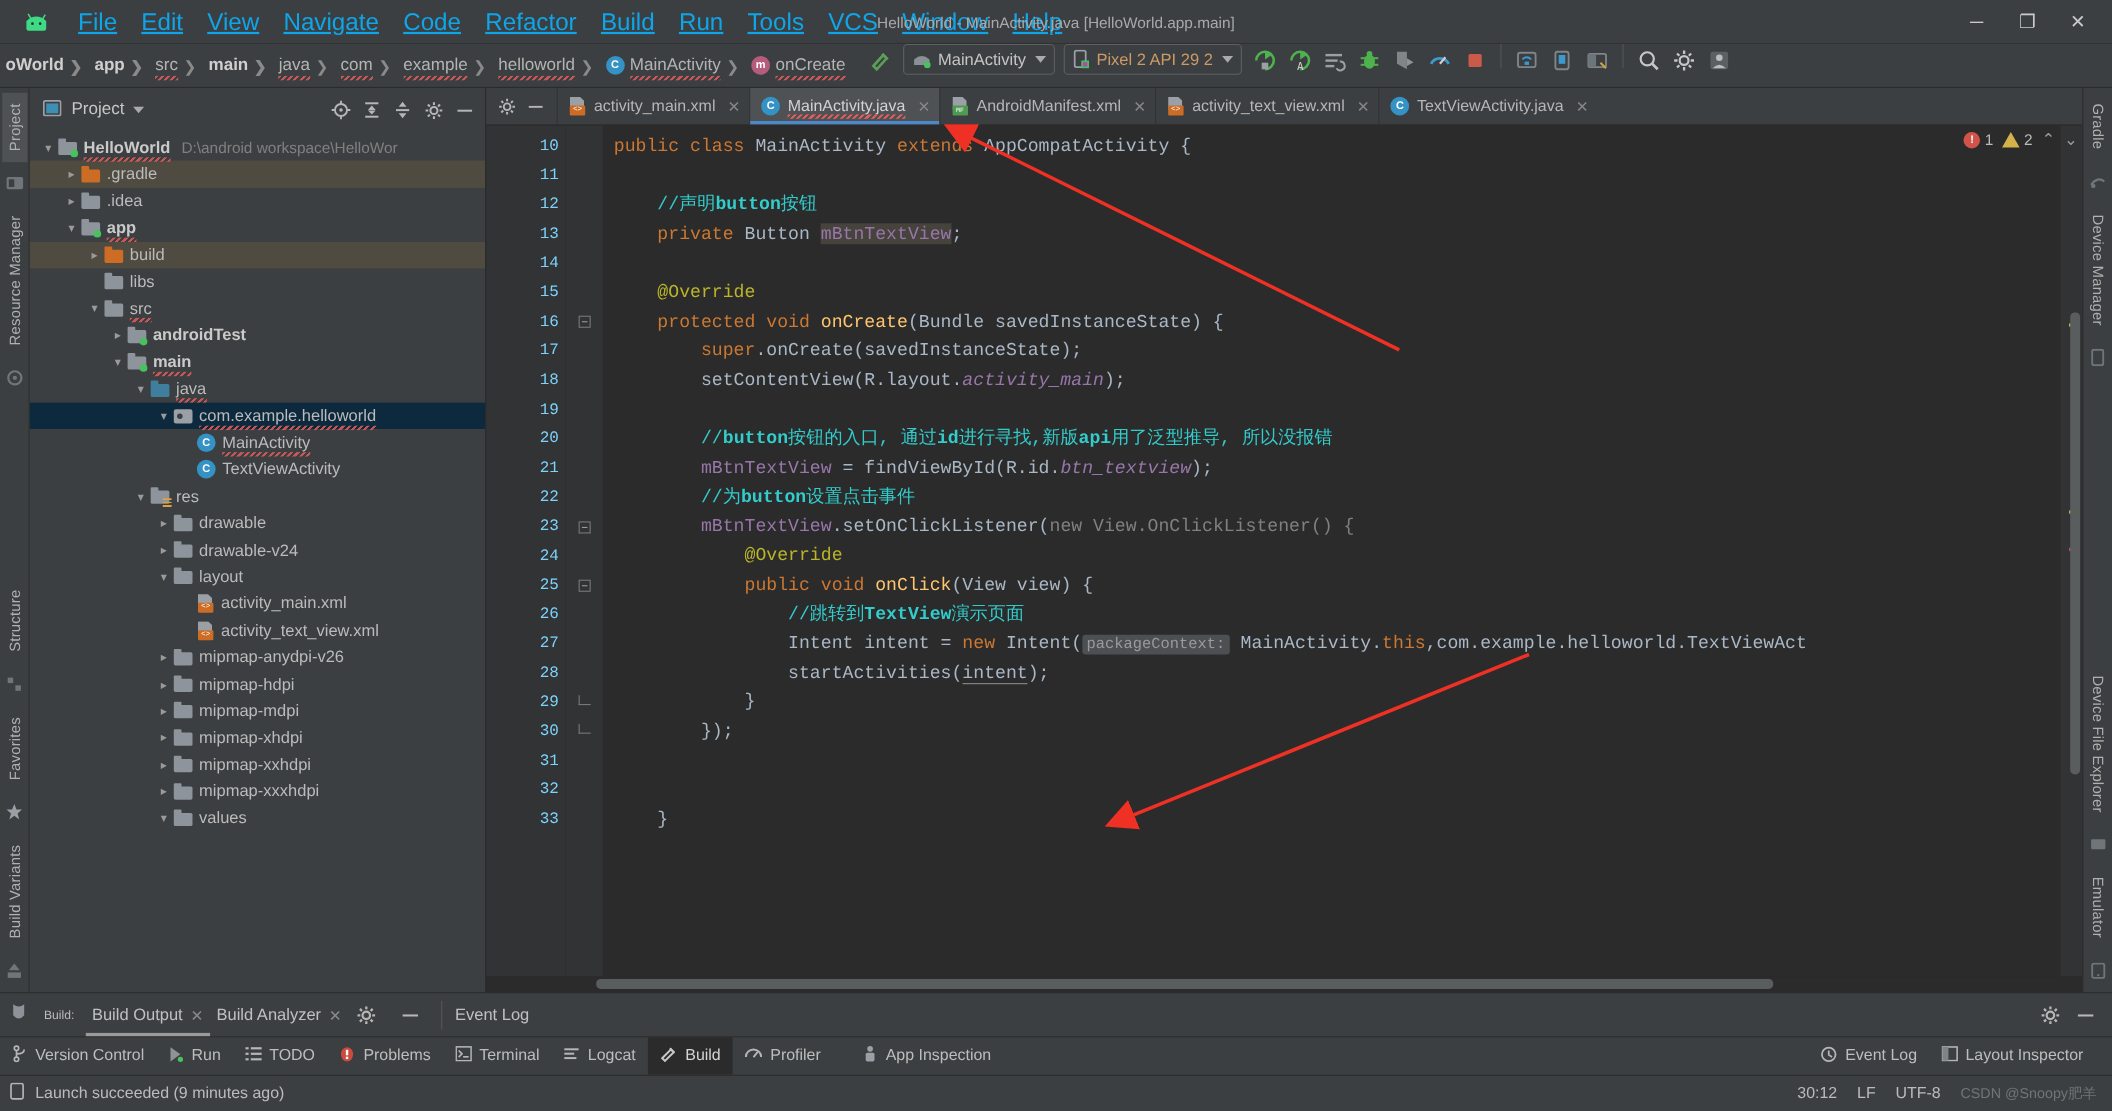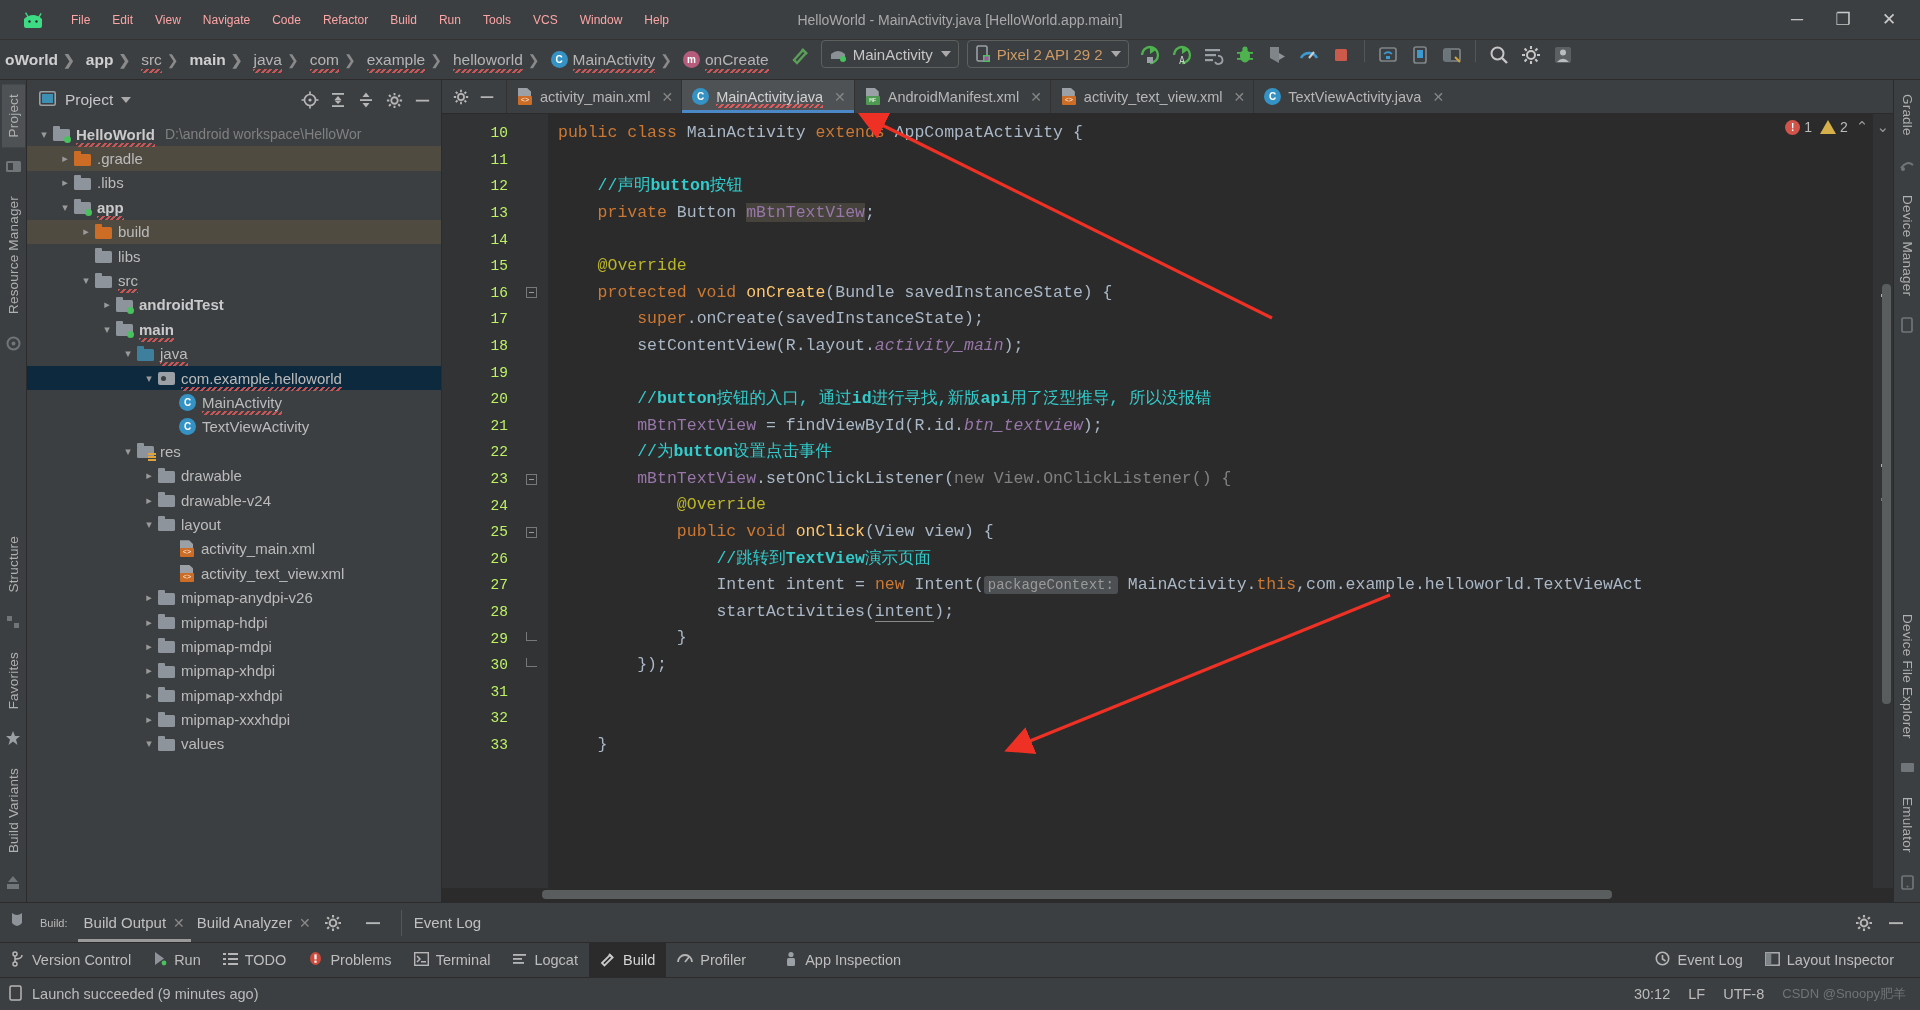--- a/index.html
+++ b/index.html
@@ -14,21 +14,21 @@
   .app { position:relative; width:1920px; height:1010px; display:flex; flex-direction:column; }
 
   
   .menubar {
     height:40px; background:#3c3f41; display:flex; align-items:center;
     padding-left:20px; position:relative; flex:0 0 40px;
     border-bottom:1px solid #323232;
   }
   .andro-logo { width:26px; height:22px; position:relative; margin-right:14px; }
   .menu-item {
-    padding:3px 11px; color:#fca5a5; font-size:12px; cursor:default; white-space:nowrap;
+    padding:3px 11px; color:#0ea5e9; font-size:22px; cursor:default; white-space:nowrap;text-decoration:underline;
   }
   .win-title {
     position:absolute; left:0; right:0; text-align:center; color:#a9a9a9;
     font-size:14px; pointer-events:none;
   }
   .win-btns { margin-left:auto; display:flex; align-items:center; padding-right:8px; z-index:2; }
   .win-btn { width:46px; height:38px; display:flex; align-items:center; justify-content:center; color:#c9c9c9; font-size:17px; }
 
   
   .navbar {
@@ -140,21 +140,21 @@
   .etab .x { color:#868686; font-size:14px; padding-left:4px; }
   .sqg { position:relative; }
   .sqg::after {
     content:""; position:absolute; left:0; right:0; bottom:-3px; height:4px;
     background-image:repeating-linear-gradient(135deg,#e05b5b 0 2px,transparent 2px 4px);
   }
 
   .codearea { flex:1 1 auto; display:flex; position:relative; min-height:0; background:#2b2b2b; overflow:hidden; }
   .gutter {
     width:72px; flex:0 0 72px; background:#313335; position:relative;
-    font-family:"Liberation Mono", monospace; font-size:14.5px; color:#bef264; padding-top:6px;
+    font-family:"Liberation Mono", monospace; font-size:14.5px; color:#7dd3fc; padding-top:6px;
   }
   .gline { height:26.6px; display:flex; align-items:center; justify-content:flex-end; padding-right:6px; position:relative; }
   .gmark { position:absolute; right:-22px; top:3px; width:20px;height:20px;display:flex;align-items:center;justify-content:center; }
   .icongut {
     width:34px; flex:0 0 34px; background:#313335; position:relative; padding-top:6px;
   }
   .fold { height:26.6px; display:flex; align-items:center; justify-content:center; color:#787878; }
   .foldbox { width:11px;height:11px;border:1px solid #787878; position:relative; }
   .foldbox::after { content:""; position:absolute; left:2px;top:4px;width:5px;height:1px;background:#9a9a9a; }
   .foldend { width:11px;height:9px; border-left:1px solid #787878;border-bottom:1px solid #787878; margin-bottom:5px; }
@@ -542,21 +542,21 @@
               <i></i>
             </span>
             <span class="tlabel">.gradle</span>
           </div>
           <div class="trow">
             <span style="width:29px;flex:0 0 29px"></span>
             <span class="arrow">▸</span>
             <span class="folder">
               <i></i>
             </span>
-            <span class="tlabel">.libs</span>
+            <span class="tlabel">.idea</span>
           </div>
           <div class="trow">
             <span style="width:29px;flex:0 0 29px"></span>
             <span class="arrow">▾</span>
             <span class="folder">
               <i></i>
               <span class="dot"></span>
             </span>
             <span class="tlabel bold sq">app</span>
           </div>

